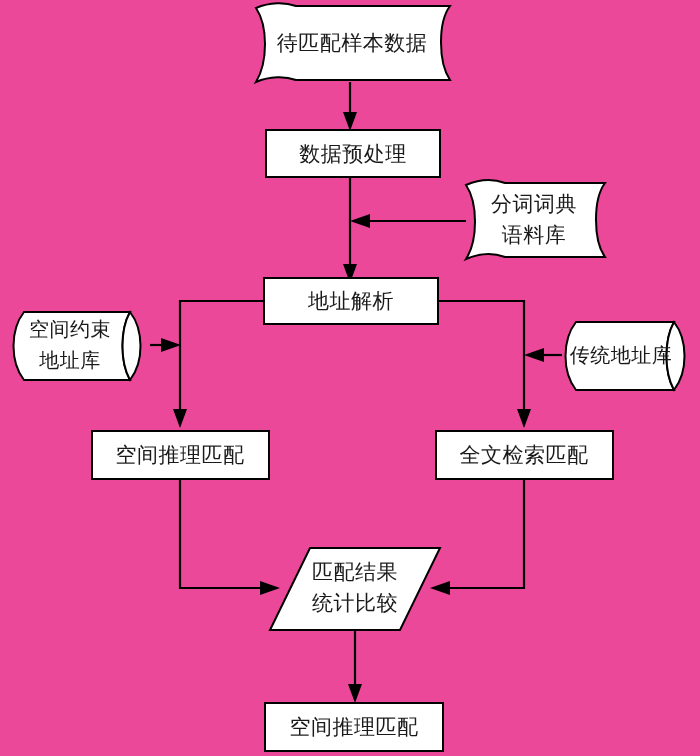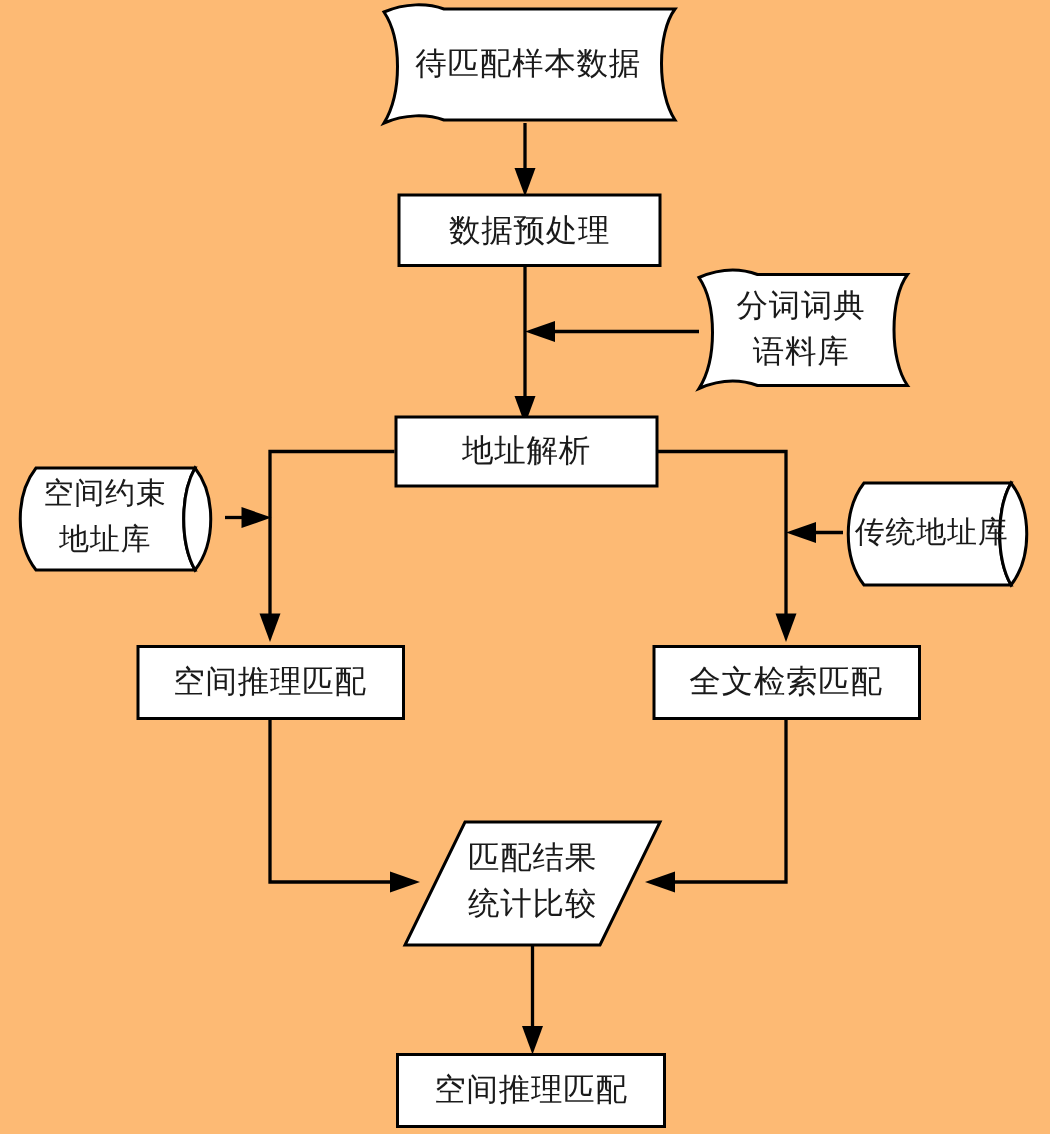--- a/index.html
+++ b/index.html
@@ -7,21 +7,21 @@
     padding: 0;
     background: #ffffff;
   }
   body {
     font-family: "DejaVu Sans", sans-serif;
   }
   #flowchart-root {
     position: relative;
     width: 700px;
     height: 756px;
-    background: #fdba74;
+    background: #ec4899;
     overflow: hidden;
   }
   svg#flow-svg {
     display: block;
     width: 700px;
     height: 756px;
   }
   .node-shape {
     fill: #ffffff;
     stroke: #000000;

